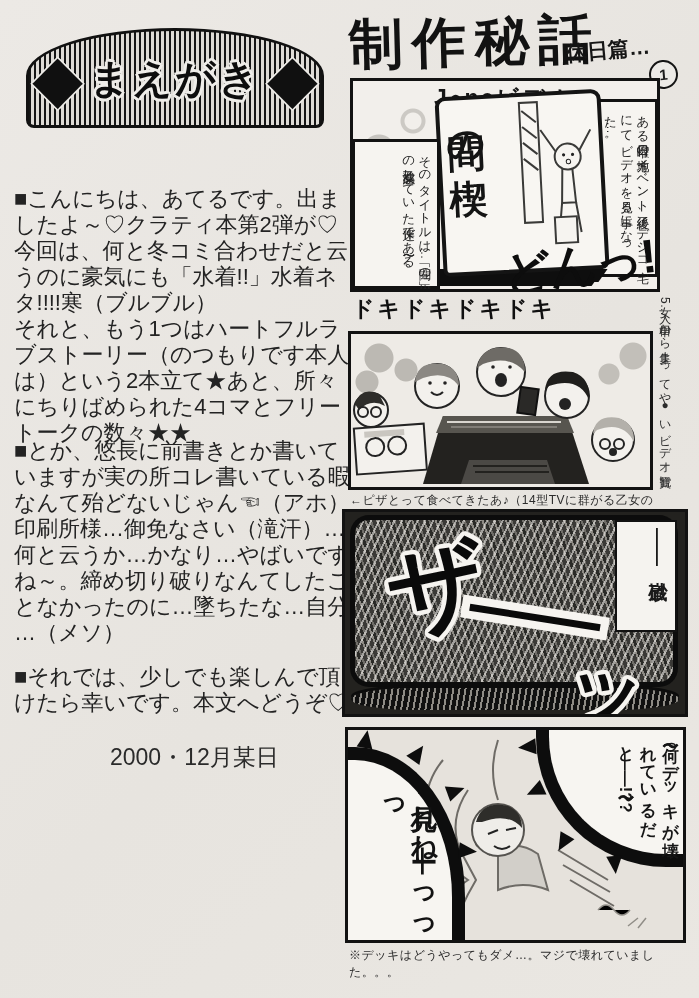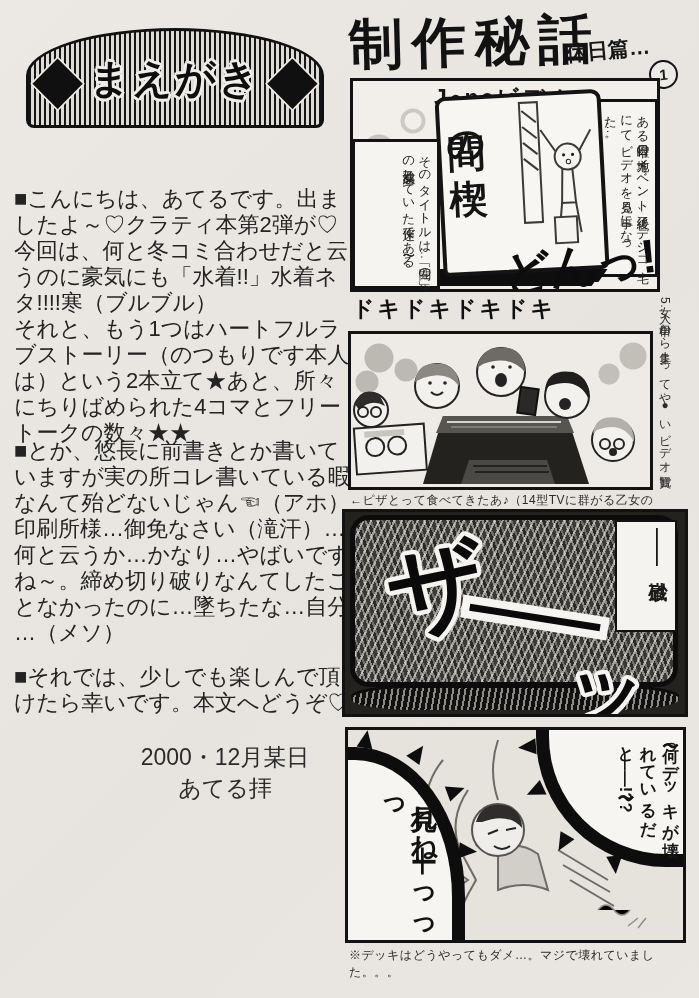--- a/index.html
+++ b/index.html
@@ -36,21 +36,21 @@
   }
   .body-text{
     position:absolute;left:14px;width:336px;
     font-size:22px;line-height:26px;color:#232323;letter-spacing:0;
   }
   .block1{top:186px;}
   .block2{top:438px;}
   .block3{top:664px;}
   .date-block{
     position:absolute;left:110px;top:742px;width:230px;
-    font-size:23px;line-height:31px;text-align:center;color:#2a2a2a;
+    font-size:23px;line-height:31px;text-align:left;color:#2a2a2a;
   }
 
   
   .comic-title{
     position:absolute;left:349px;top:6px;
     font-size:54px;font-weight:900;letter-spacing:9px;color:#121212;
     transform:rotate(-1.5deg);
   }
   .comic-subtitle{
     position:absolute;left:566px;top:36px;
@@ -209,21 +209,20 @@
 印刷所様…御免なさい（滝汗）…
 何と云うか…かなり…やばいです
 ね～。締め切り破りなんてしたこ
 となかったのに…墜ちたな…自分
 …（メソ）</div>
     <div class="body-text prelines block3">■それでは、少しでも楽しんで頂
 けたら幸いです。本文へどうぞ♡</div>
 
     <div class="date-block">
       <div>2000・12月某日</div>
-      <div>あてる拝</div>
     </div>
   </section>
 
   <section>
     <div class="comic-title">制作秘話</div>
     <div class="comic-subtitle">休日篇…</div>
     <div class="episode-circle">1</div>
 
     <div class="panel panel1">
       <div class="p1-header">J●neビデオ</div>

